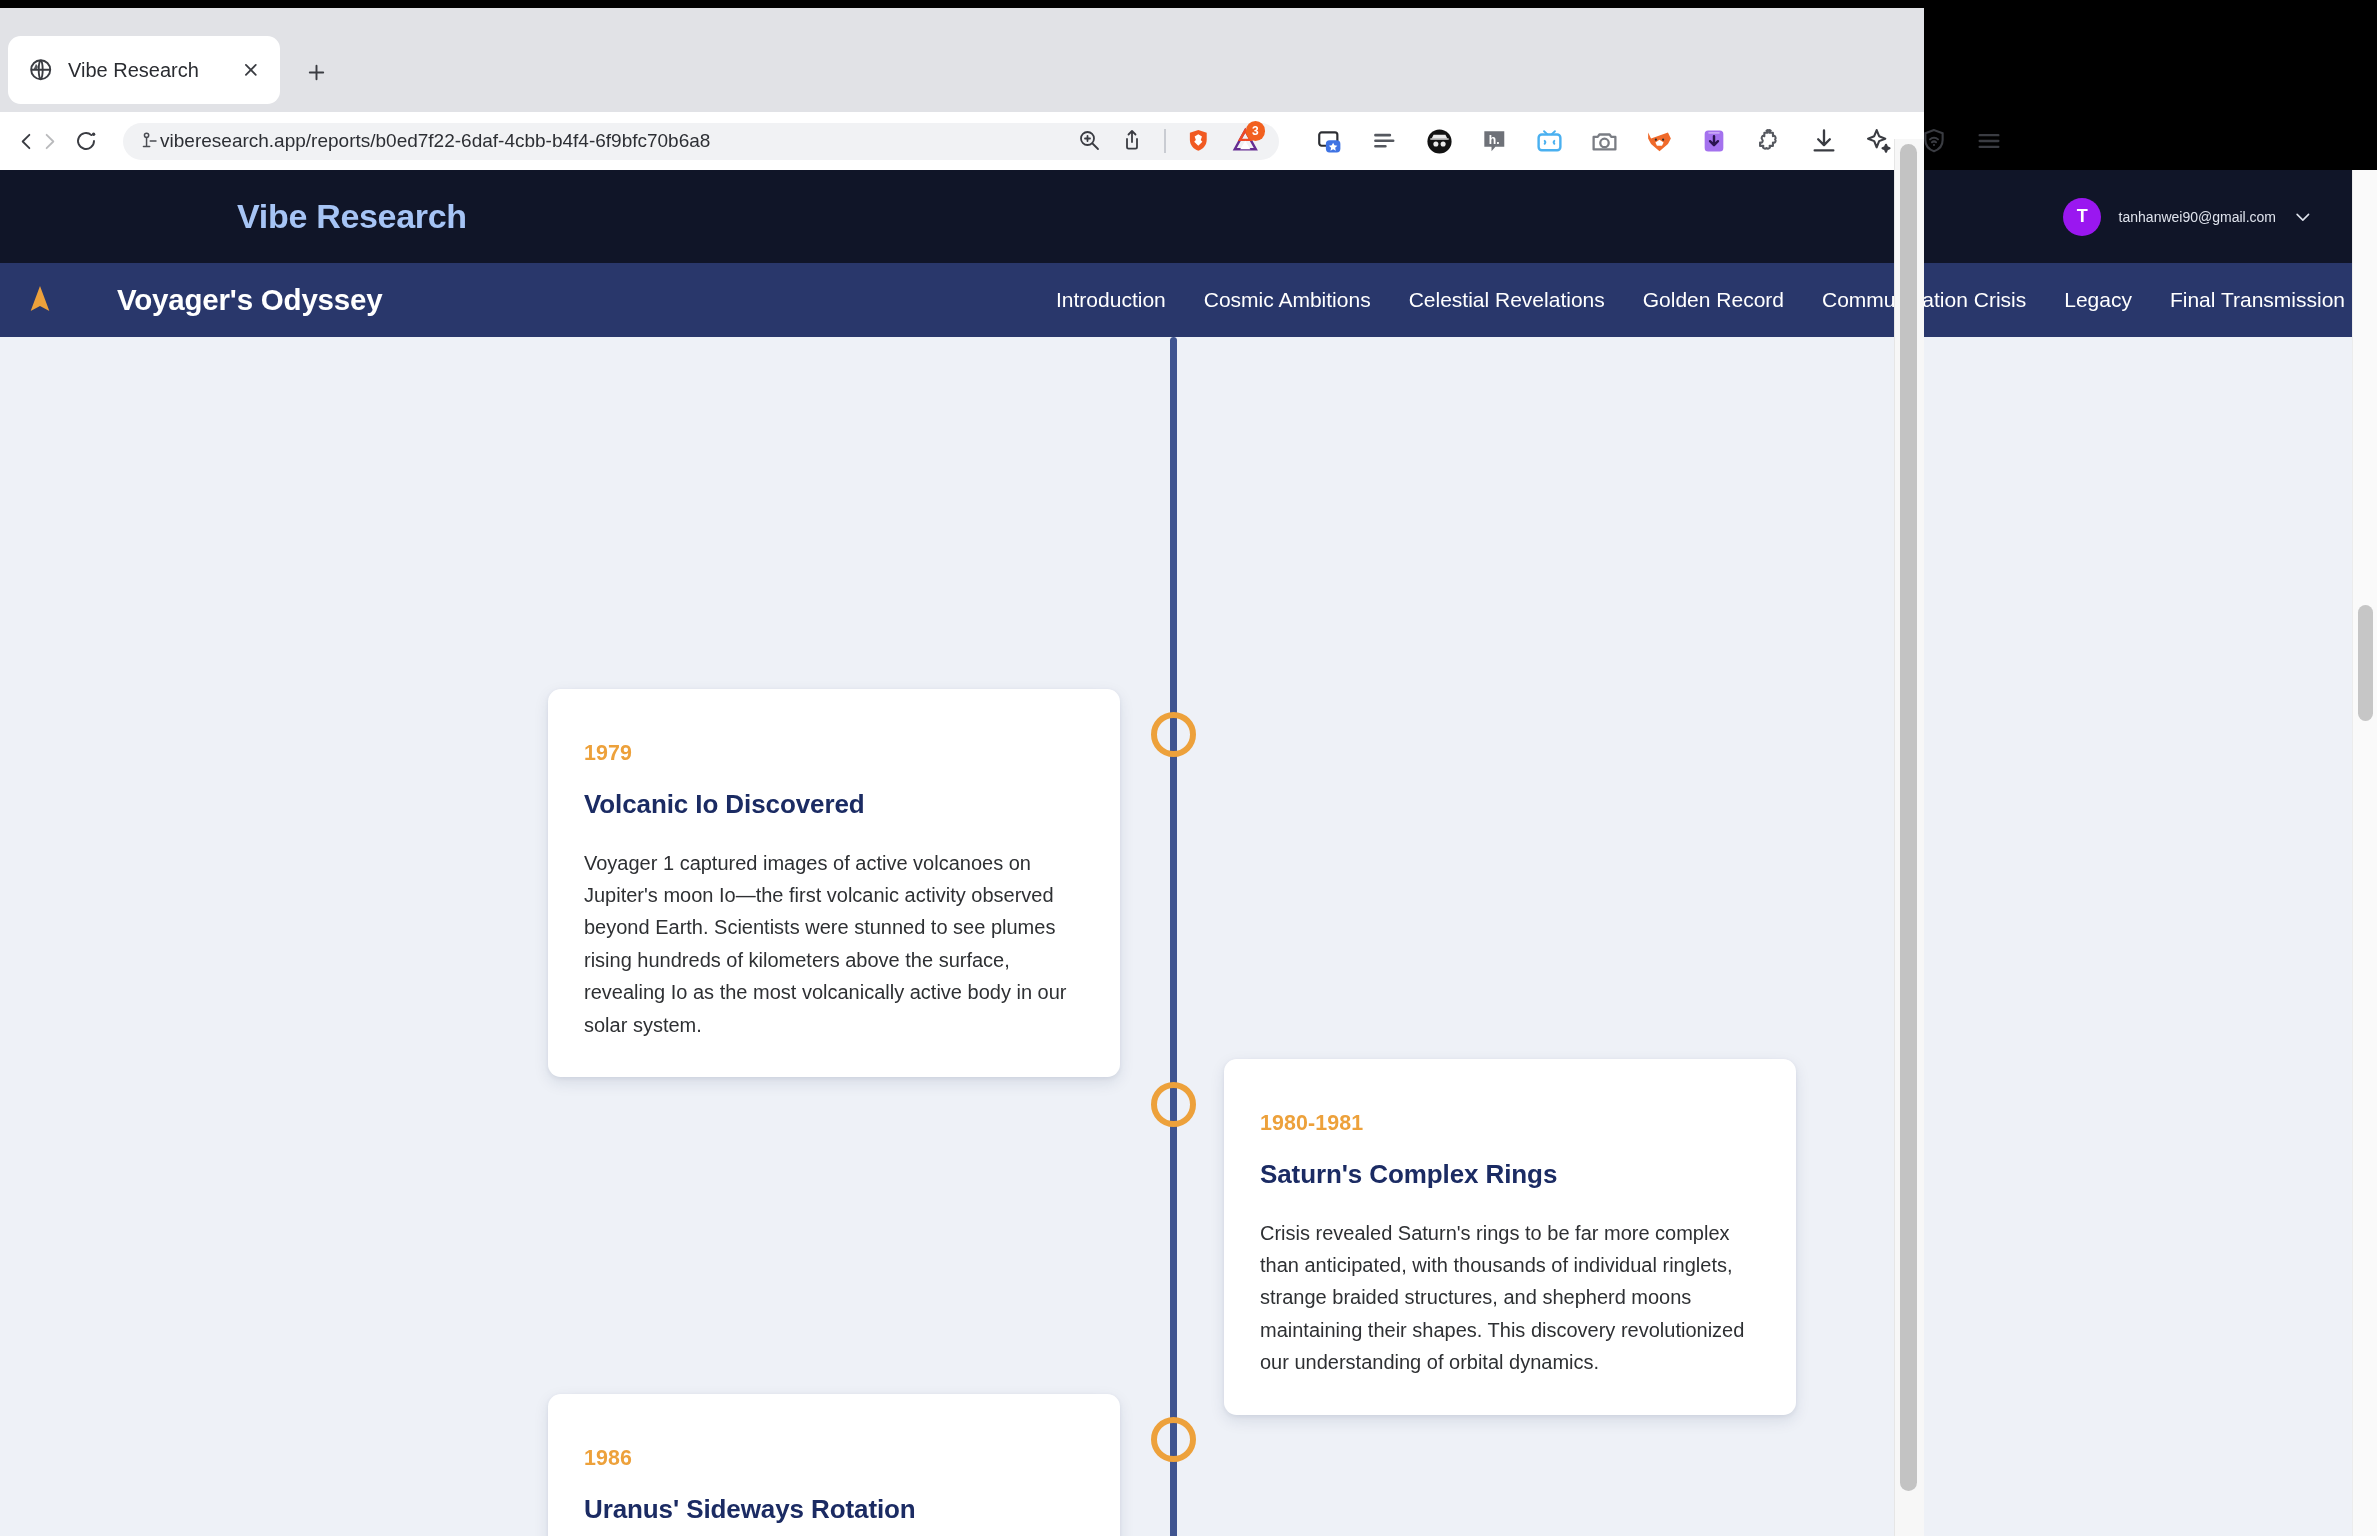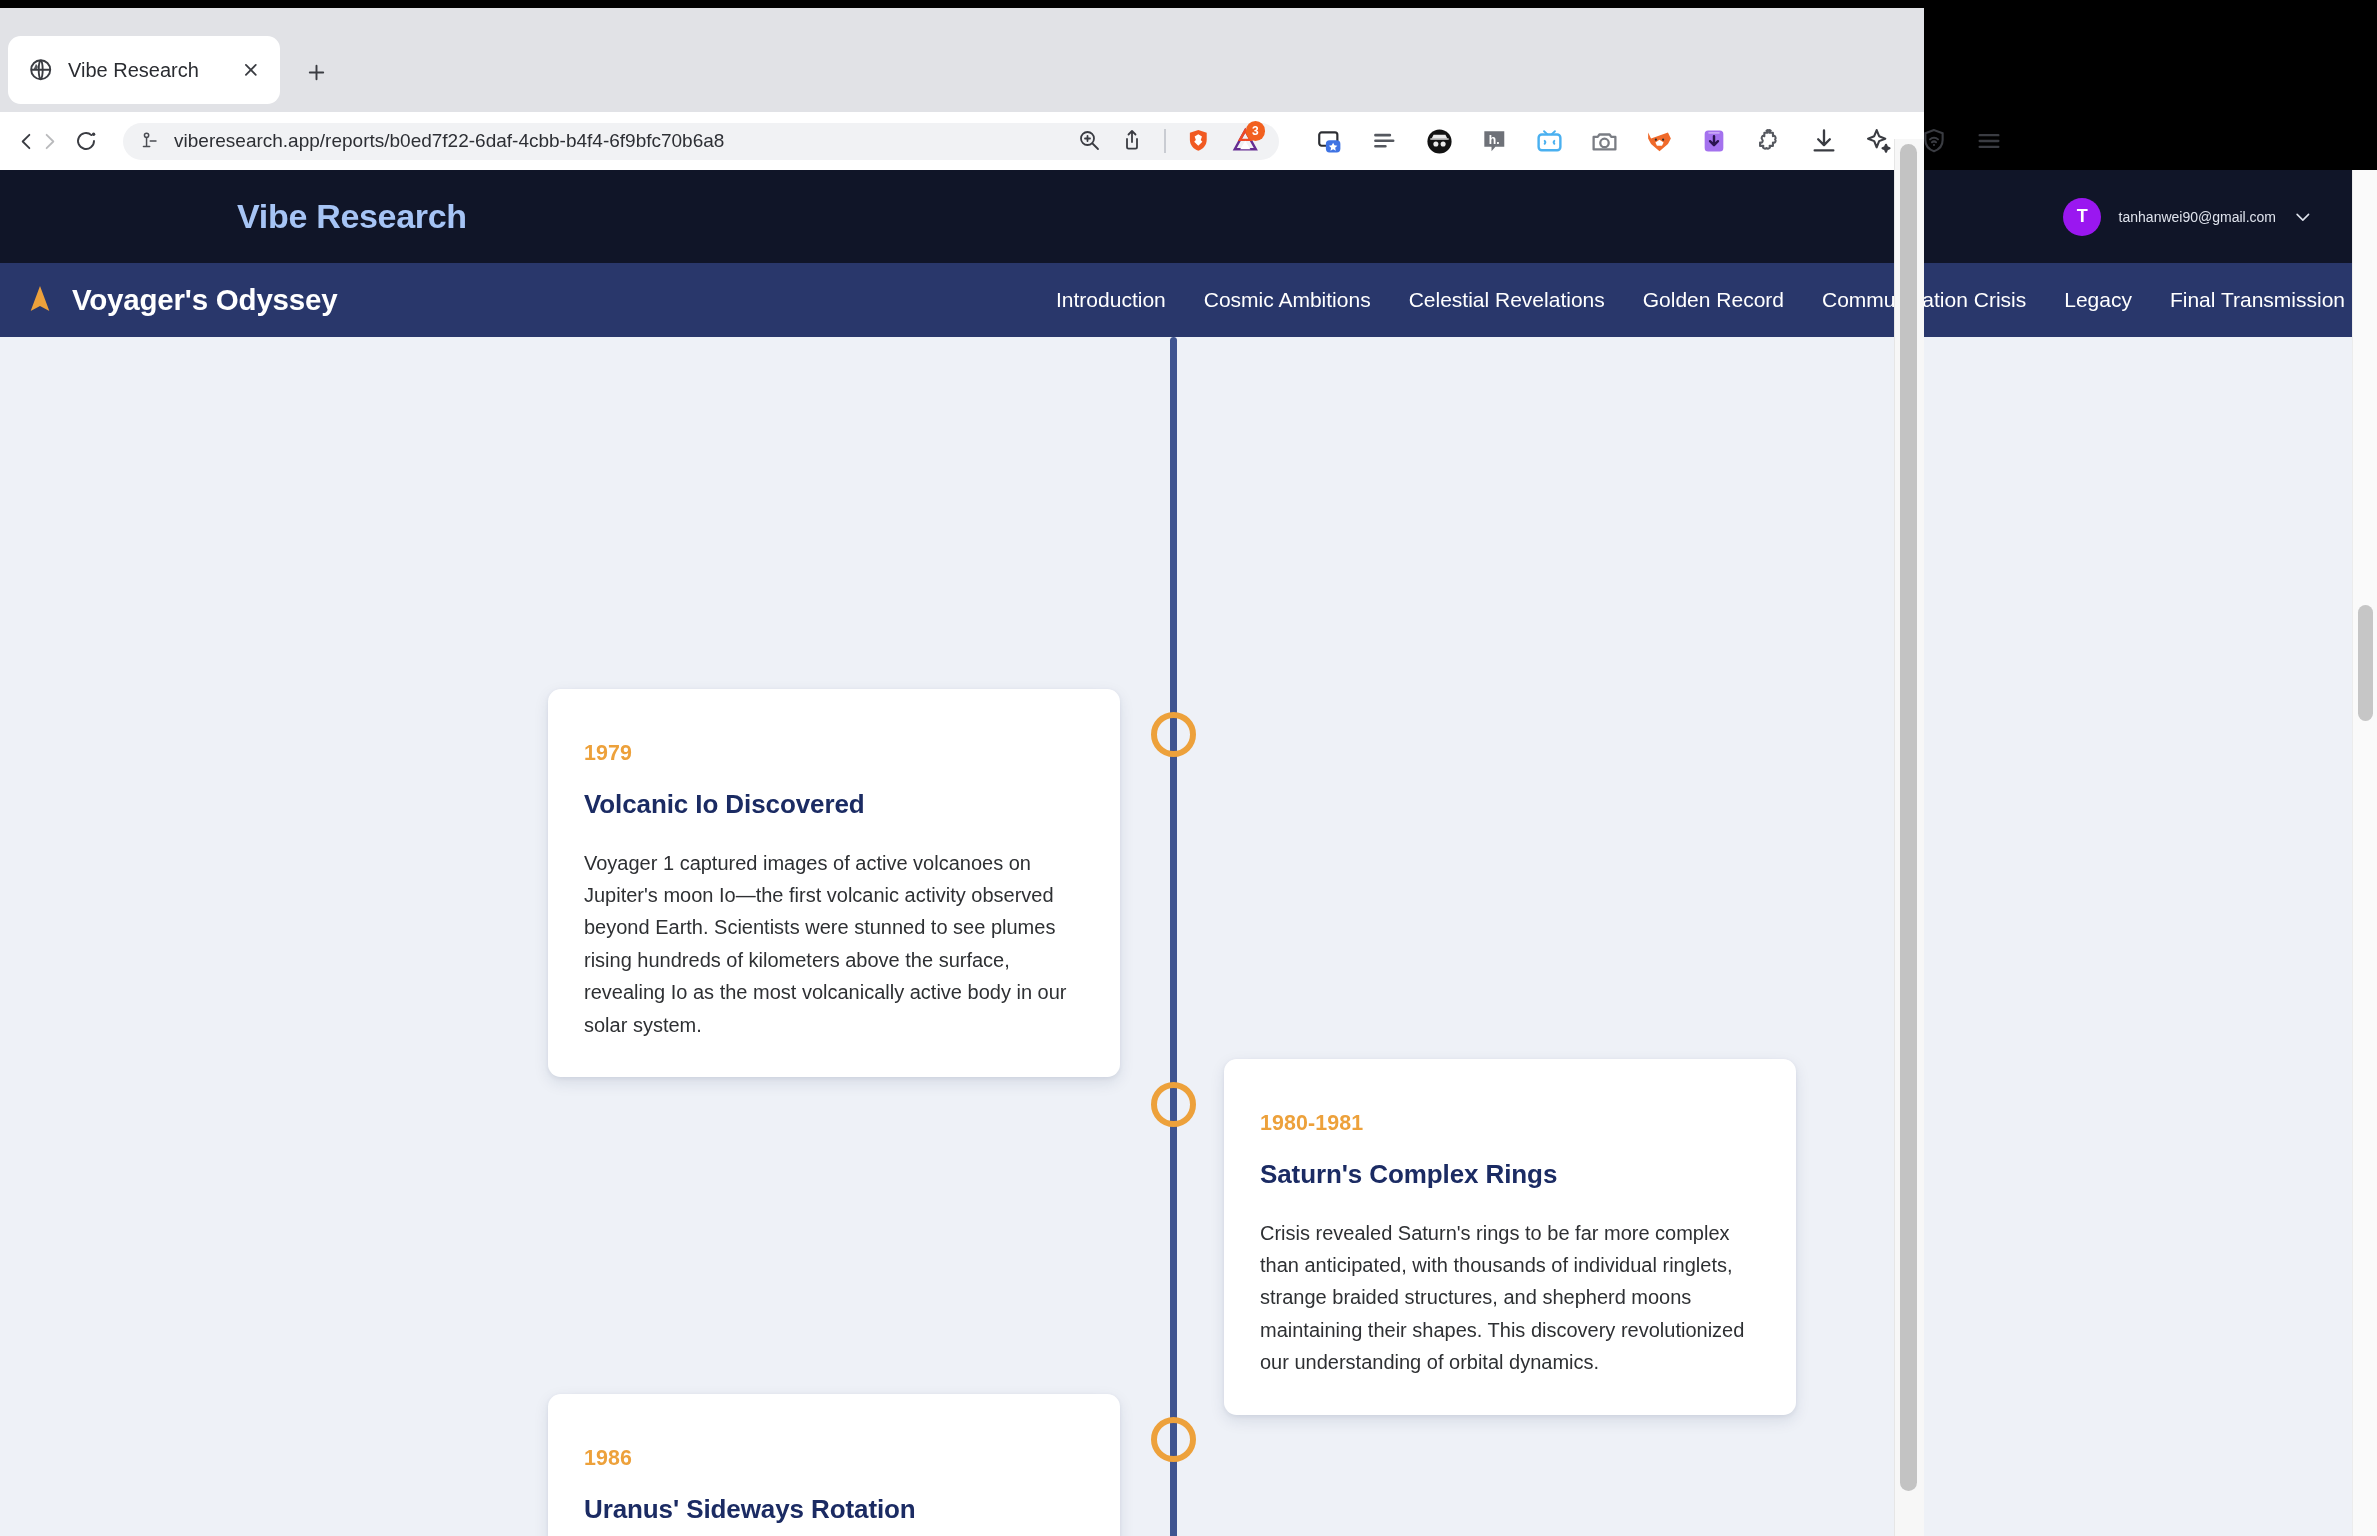--- a/index.html
+++ b/index.html
@@ -38,21 +38,21 @@
     height: 58px; background: #ffffff;
     display: flex; align-items: center; padding: 0 19.7px 0 15px; gap: 0;
     position: relative;
   }
   .navbtn { width: 40px; height: 40px; display:flex; align-items:center; justify-content:center; }
   .navbtn.fwd { opacity: .35; }
 
   .omnibox {
     flex: 0 0 1156px; height: 37px; margin-left: 25.4px;
     background: #f1f2f4; border-radius: 18.5px;
-    display: flex; align-items: center; padding: 0 17.3px; gap: 14px;
+    display: flex; align-items: center; padding: 0 17.3px; 
     position: relative;
   }
   .omni-url { font-size: 19px; color: #2d2f34; white-space: nowrap; }
 
   .omni-actions { display:flex; align-items:center; gap: 19.7px; margin-left: auto; padding-right: 3.5px;}
   .omni-divider { width: 1.7px; height: 24px; background: #c9ccd2; }
   .badge {
     position: absolute; top: -5.8px; right: -7px;
     width: 19.7px; height: 19.7px; border-radius: 50%;
     background: #f2601f; color: #fff; font-size: 12px; font-weight: bold;
@@ -79,21 +79,21 @@
   }
   .account-email { font-size: 14px; color: #dfe3ed; }
   .chev { color: #dfe3ed; display:flex; align-items:center; }
 
   .report-nav {
     height: 74px; background: #29376b;
     display: flex; align-items: center; justify-content: space-between;
     padding: 0 32px 0 24px;
   }
   .report-brand { display: flex; align-items: center; gap: 16px; }
-  .report-title { font-size: 29.5px; font-weight: bold; color: #ffffff; letter-spacing: -0.2px; }
+  .report-title { font-size: 29.5px; font-weight: bold; color: #ffffff; letter-spacing: -0.2px; margin-left: 45px; }
   .nav-links { display: flex; align-items: center; gap: 0; }
   .nav-link {
     font-size: 21px; color: #ffffff; padding: 0 19px; white-space: nowrap;
   }
   .nav-link:last-child { padding-right: 0; }
 
   
   .timeline { position: relative; height: 1232px; }
   .tl-line {
     position: absolute; left: 1170px; top: 0px; width: 7px; height: 1232px;

